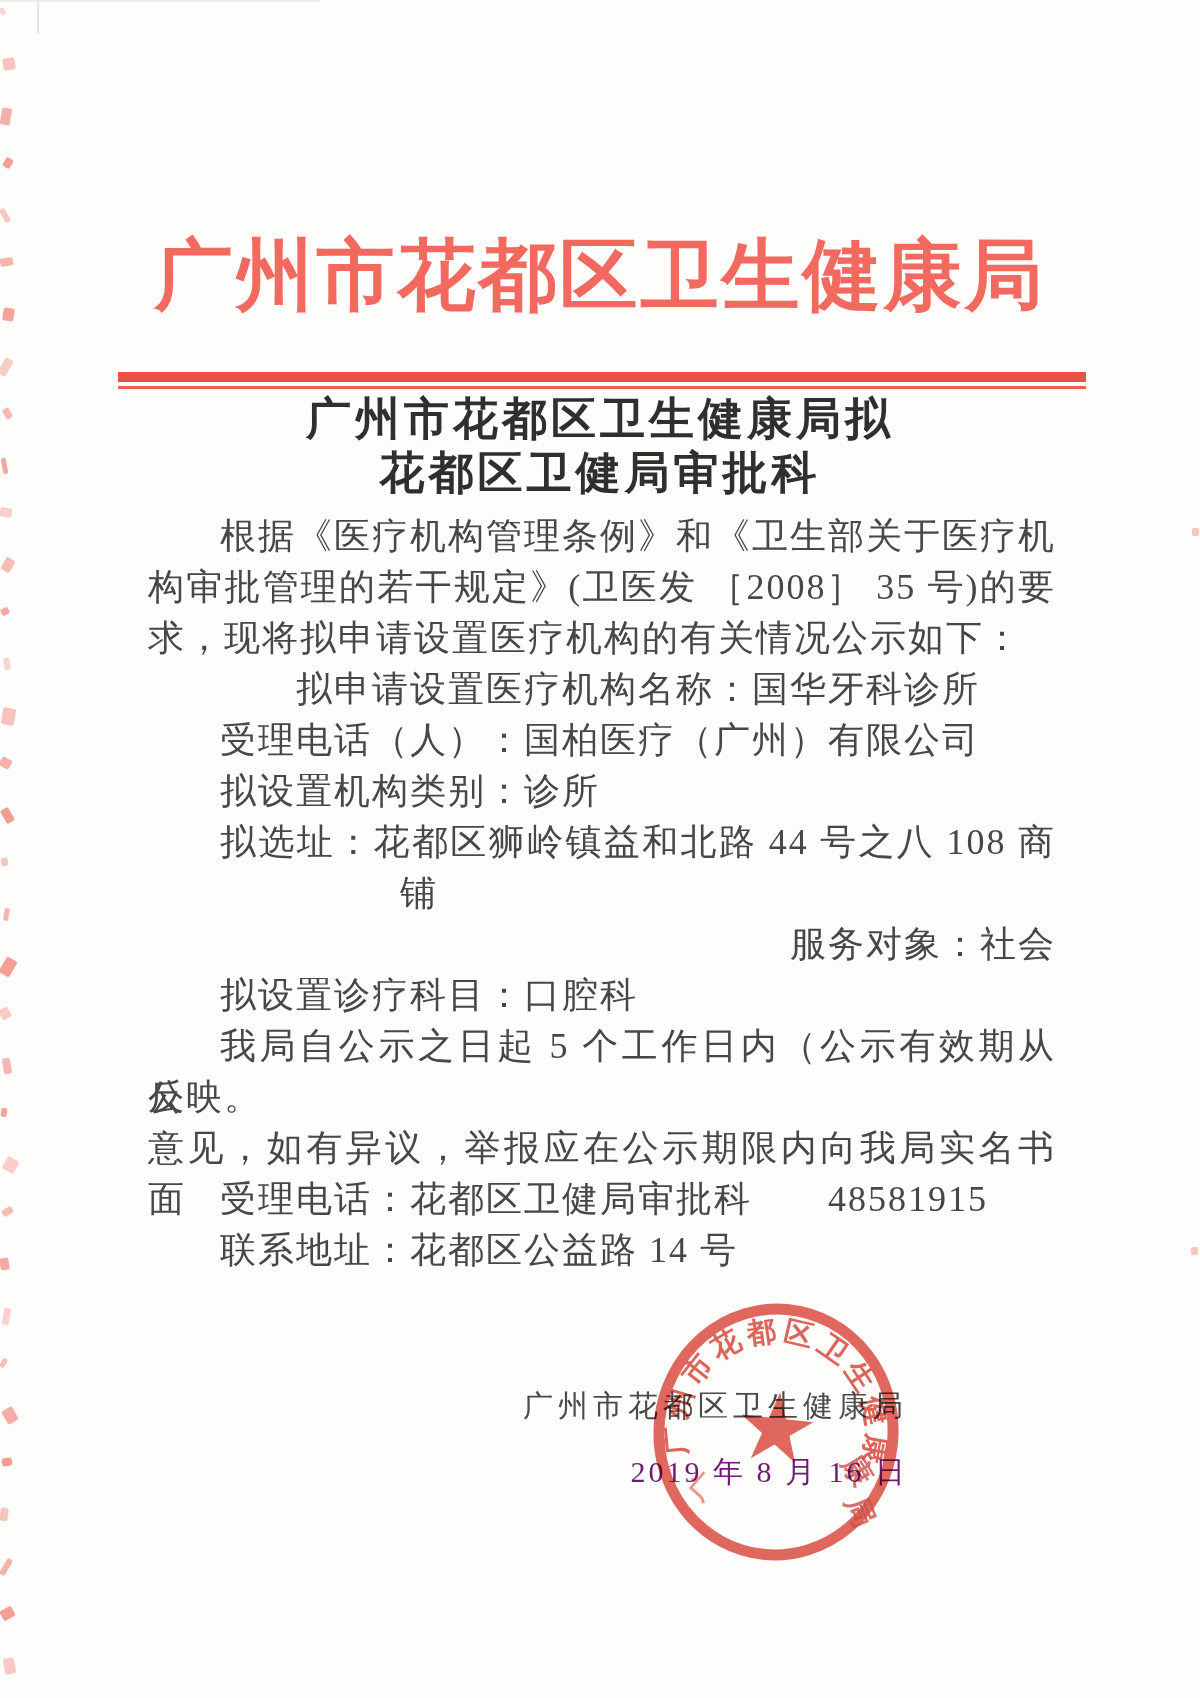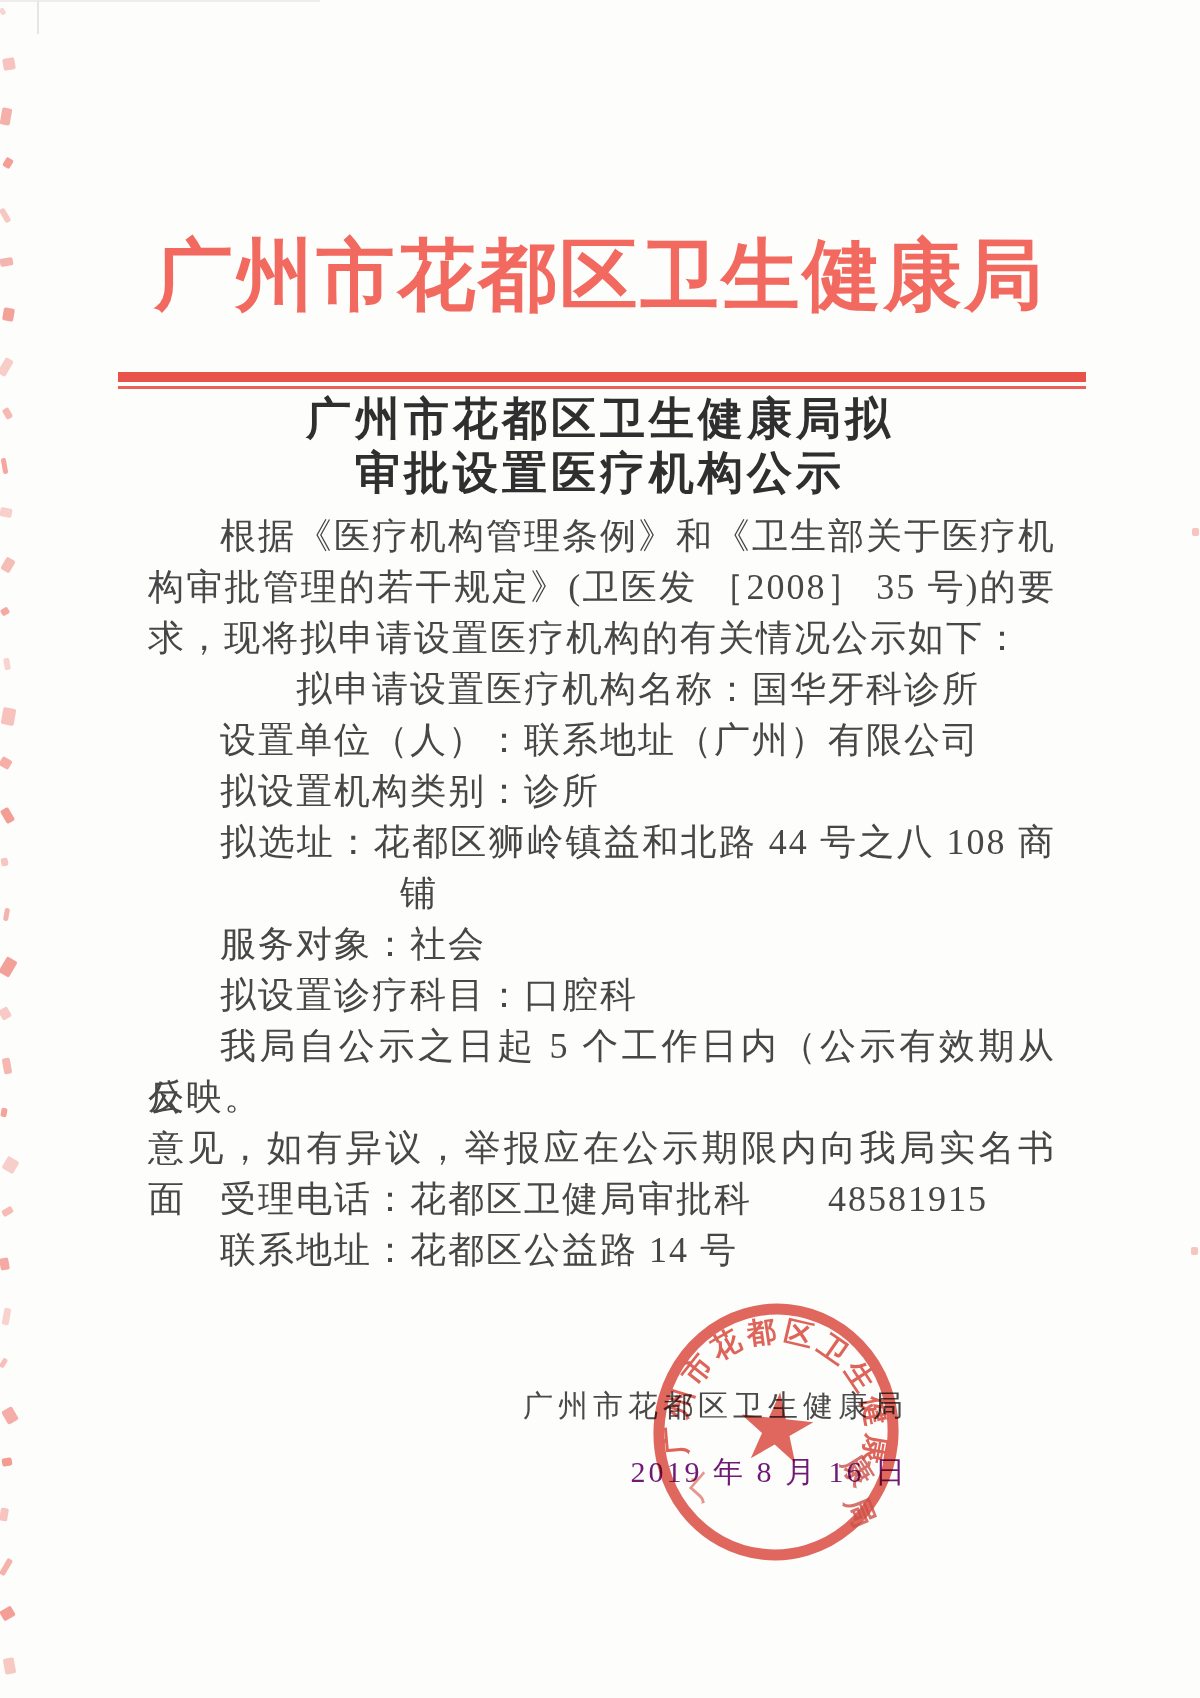--- a/index.html
+++ b/index.html
@@ -107,33 +107,33 @@
 
   <h1 class="masthead">广州市花都区卫生健康局</h1>
 
   <div class="rule">
     <div class="thick"></div>
     <div class="thin"></div>
   </div>
 
   <h2 class="doc-title">
     <span>广州市花都区卫生健康局拟</span><br>
-    <span>审批设置医疗机构公示</span>
+    <span>花都区卫健局审批科</span>
   </h2>
 
   <div class="doc-body">
       <div class="line fill" style="text-indent: 2em;">根据《医疗机构管理条例》和《卫生部关于医疗机</div>
       <div class="line fill">构审批管理的若干规定》(卫医发 ［2008］ 35 号)的要</div>
       <div class="line">求，现将拟申请设置医疗机构的有关情况公示如下：</div>
       <div class="line" style="text-indent: 2em; text-align: center;">拟申请设置医疗机构名称：国华牙科诊所</div>
-      <div class="line" style="text-indent: 2em;">设置单位（人）：联系地址（广州）有限公司</div>
+      <div class="line" style="text-indent: 2em;">受理电话（人）：国柏医疗（广州）有限公司</div>
       <div class="line" style="text-indent: 2em;">拟设置机构类别：诊所</div>
       <div class="line fill" style="text-indent: 2em;">拟选址：花都区狮岭镇益和北路 44 号之八 108 商</div>
       <div class="line" style="text-indent: 7em;">铺</div>
-      <div class="line" style="text-indent: 2em;">服务对象：社会</div>
+      <div class="line" style="text-indent: 2em; text-align: right;">服务对象：社会</div>
       <div class="line" style="text-indent: 2em;">拟设置诊疗科目：口腔科</div>
       <div class="line fill" style="text-indent: 2em;">我局自公示之日起 5 个工作日内（公示有效期从公</div>
       <div class="line">反映。</div>
       <div class="line fill">意见，如有异议，举报应在公示期限内向我局实名书面</div>
       <div class="line" style="text-indent: 2em;">受理电话：花都区卫健局审批科　　48581915</div>
       <div class="line" style="text-indent: 2em;">联系地址：花都区公益路 14 号</div>
     </div>
 
   <div class="sig-org">广州市花都区卫生健康局</div>
   <div class="sig-date">2019 年 8 月 16 日</div>

